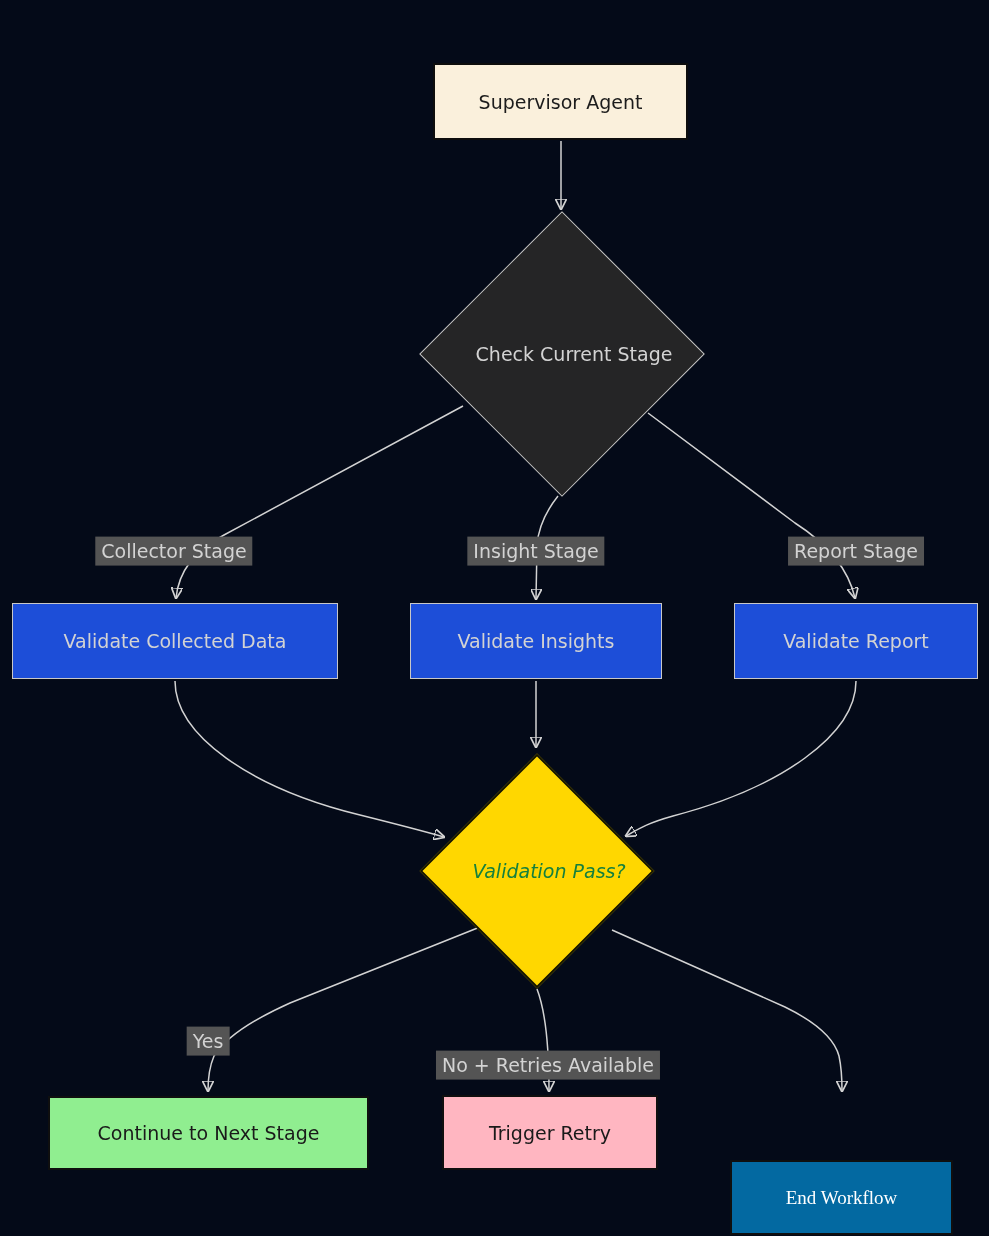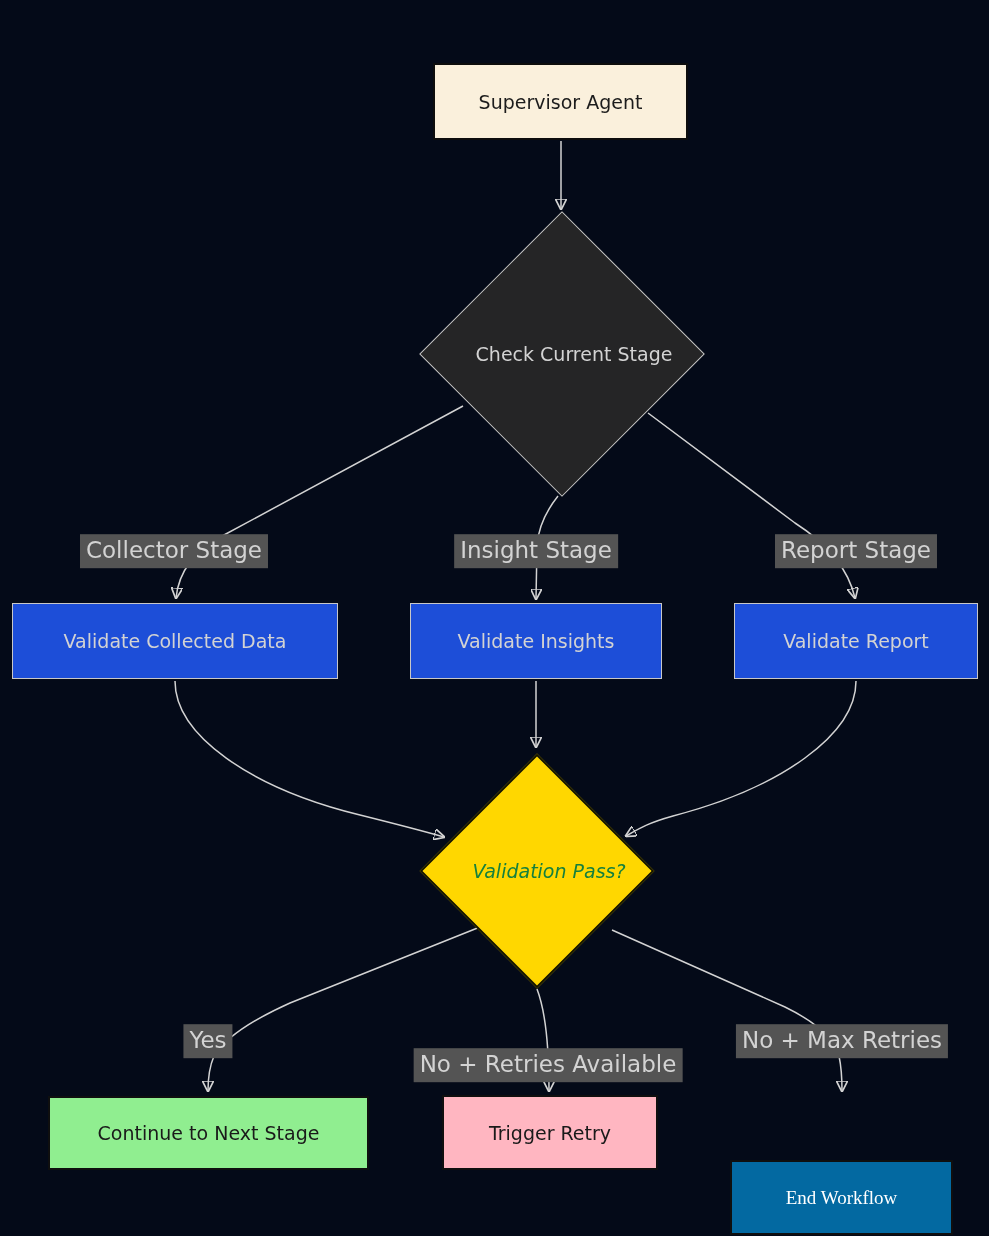--- a/index.html
+++ b/index.html
@@ -94,21 +94,21 @@
     margin-left: 12px;
   }
   .diamond-check .diamond-label { color: #d3d3d3; }
   .diamond-pass .diamond-label { color: #15803d; font-style: italic; }
   .edge-chip {
     position: absolute;
     z-index: 3;
     transform: translate(-50%, -50%);
     background: #545454;
     color: #d3d3d3;
-    font-size: 23px;
+    font-size: 19px;
     line-height: 1.2;
     padding: 3px 6px;
     white-space: nowrap;
   }
   .chip-collector { left: 174px; top: 551px; }
   .chip-insight   { left: 536px; top: 551px; }
   .chip-report    { left: 856px; top: 551px; }
   .chip-yes       { left: 208px; top: 1041px; }
   .chip-no-retries{ left: 548px; top: 1041px; margin-top: 24px; }
   .chip-no-max    { left: 842px; top: 1041px; }
@@ -159,21 +159,20 @@
     <span>Validate Report</span>
   </div>
 
   <div class="diamond-wrap diamond-pass">
     <div class="diamond-shape"></div>
     <div class="diamond-label">Validation Pass?</div>
   </div>
 
   <div class="edge-chip chip-yes">Yes</div>
   <div class="edge-chip chip-no-retries">No + Retries Available</div>
-  <div class="edge-chip chip-no-max">No + Max Retries</div>
 
   <div class="node node-continue">
     <span>Continue to Next Stage</span>
   </div>
   <div class="node node-trigger-retry">
     <span>Trigger Retry</span>
   </div>
   <div class="node node-end-workflow">
     <span>End Workflow</span>
   </div>

